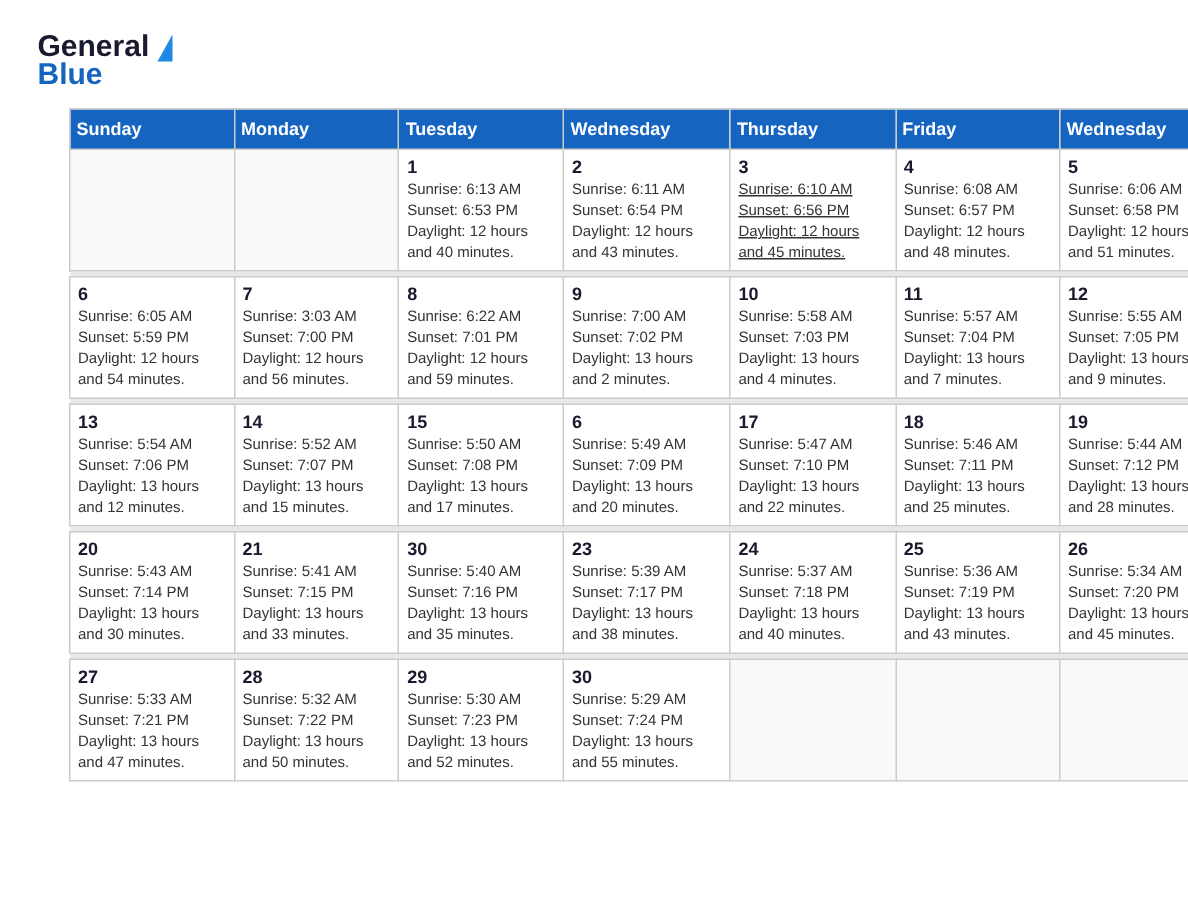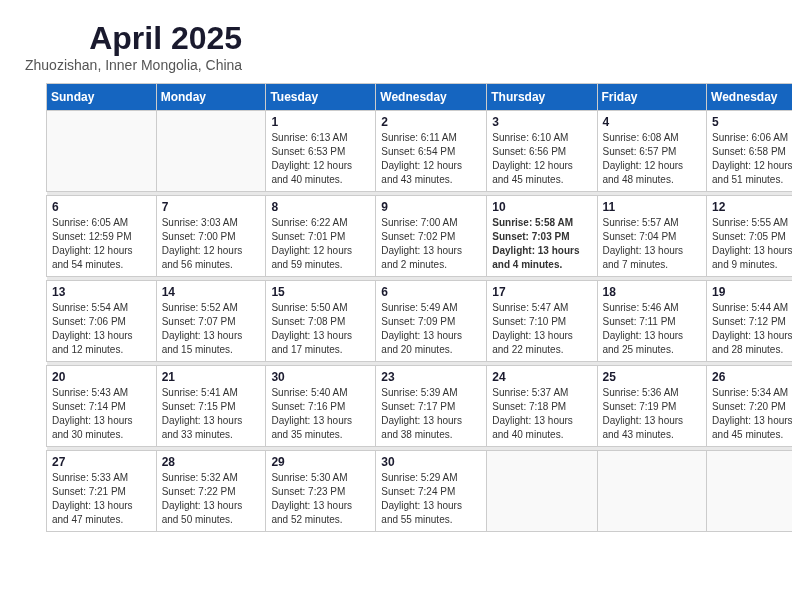--- a/index.html
+++ b/index.html
@@ -84,23 +84,26 @@
     .cell-content {
       font-size: 10px;
       line-height: 1.4;
       color: #333;
     }
   </style>
 </head>
 <body>
 
 <div class="header">
-  <div class="title-section">
-    <div class="month-title">April 2025</div>
-    <div class="location-title">Zhuozishan, Inner Mongolia, China</div>
+  <div class="logo">
+    <div class="logo-row">
+      <span style="font-size:20px;font-weight:bold;color:#1a1a2e;">General</span>
+      <div class="logo-triangle"></div>
+    </div>
+    <span style="font-size:20px;font-weight:bold;color:#1565c0;margin-top:-4px;">Blue</span>
   </div>
 </div>
 
 <table class="calendar">
   <thead>
     <tr>
     <th>Sunday</th>
         <th>Monday</th>
         <th>Tuesday</th>
         <th>Wednesday</th>
@@ -122,21 +125,21 @@
         </td>
         <td>
           <span class="day-number">2</span>
           <div class="cell-content" style="white-space: pre-line;">Sunrise: 6:11 AM
 Sunset: 6:54 PM
 Daylight: 12 hours
 and 43 minutes.</div>
         </td>
         <td>
           <span class="day-number">3</span>
-          <div class="cell-content" style="white-space: pre-line;">Sunrise: 6:10 AM
+          <div class="cell-content" style="white-space: pre-line; text-decoration: underline;">Sunrise: 6:10 AM
 Sunset: 6:56 PM
 Daylight: 12 hours
 and 45 minutes.</div>
         </td>
         <td>
           <span class="day-number">4</span>
           <div class="cell-content" style="white-space: pre-line;">Sunrise: 6:08 AM
 Sunset: 6:57 PM
 Daylight: 12 hours
 and 48 minutes.</div>
@@ -149,21 +152,21 @@
 and 51 minutes.</div>
         </td>
       </tr>
       <tr>
         <td colspan="7" style="padding: 0px; height: 4px; background: rgb(232, 232, 232); border: none;"></td>
       </tr>
       <tr>
         <td>
           <span class="day-number">6</span>
           <div class="cell-content" style="white-space: pre-line;">Sunrise: 6:05 AM
-Sunset: 12:59 PM
+Sunset: 5:59 PM
 Daylight: 12 hours
 and 54 minutes.</div>
         </td>
         <td>
           <span class="day-number">7</span>
           <div class="cell-content" style="white-space: pre-line;">Sunrise: 3:03 AM
 Sunset: 7:00 PM
 Daylight: 12 hours
 and 56 minutes.</div>
         </td>
@@ -176,21 +179,21 @@
         </td>
         <td>
           <span class="day-number">9</span>
           <div class="cell-content" style="white-space: pre-line;">Sunrise: 7:00 AM
 Sunset: 7:02 PM
 Daylight: 13 hours
 and 2 minutes.</div>
         </td>
         <td>
           <span class="day-number">10</span>
-          <div class="cell-content" style="white-space: pre-line; font-weight: bold;">Sunrise: 5:58 AM
+          <div class="cell-content" style="white-space: pre-line;">Sunrise: 5:58 AM
 Sunset: 7:03 PM
 Daylight: 13 hours
 and 4 minutes.</div>
         </td>
         <td>
           <span class="day-number">11</span>
           <div class="cell-content" style="white-space: pre-line;">Sunrise: 5:57 AM
 Sunset: 7:04 PM
 Daylight: 13 hours
 and 7 minutes.</div>

